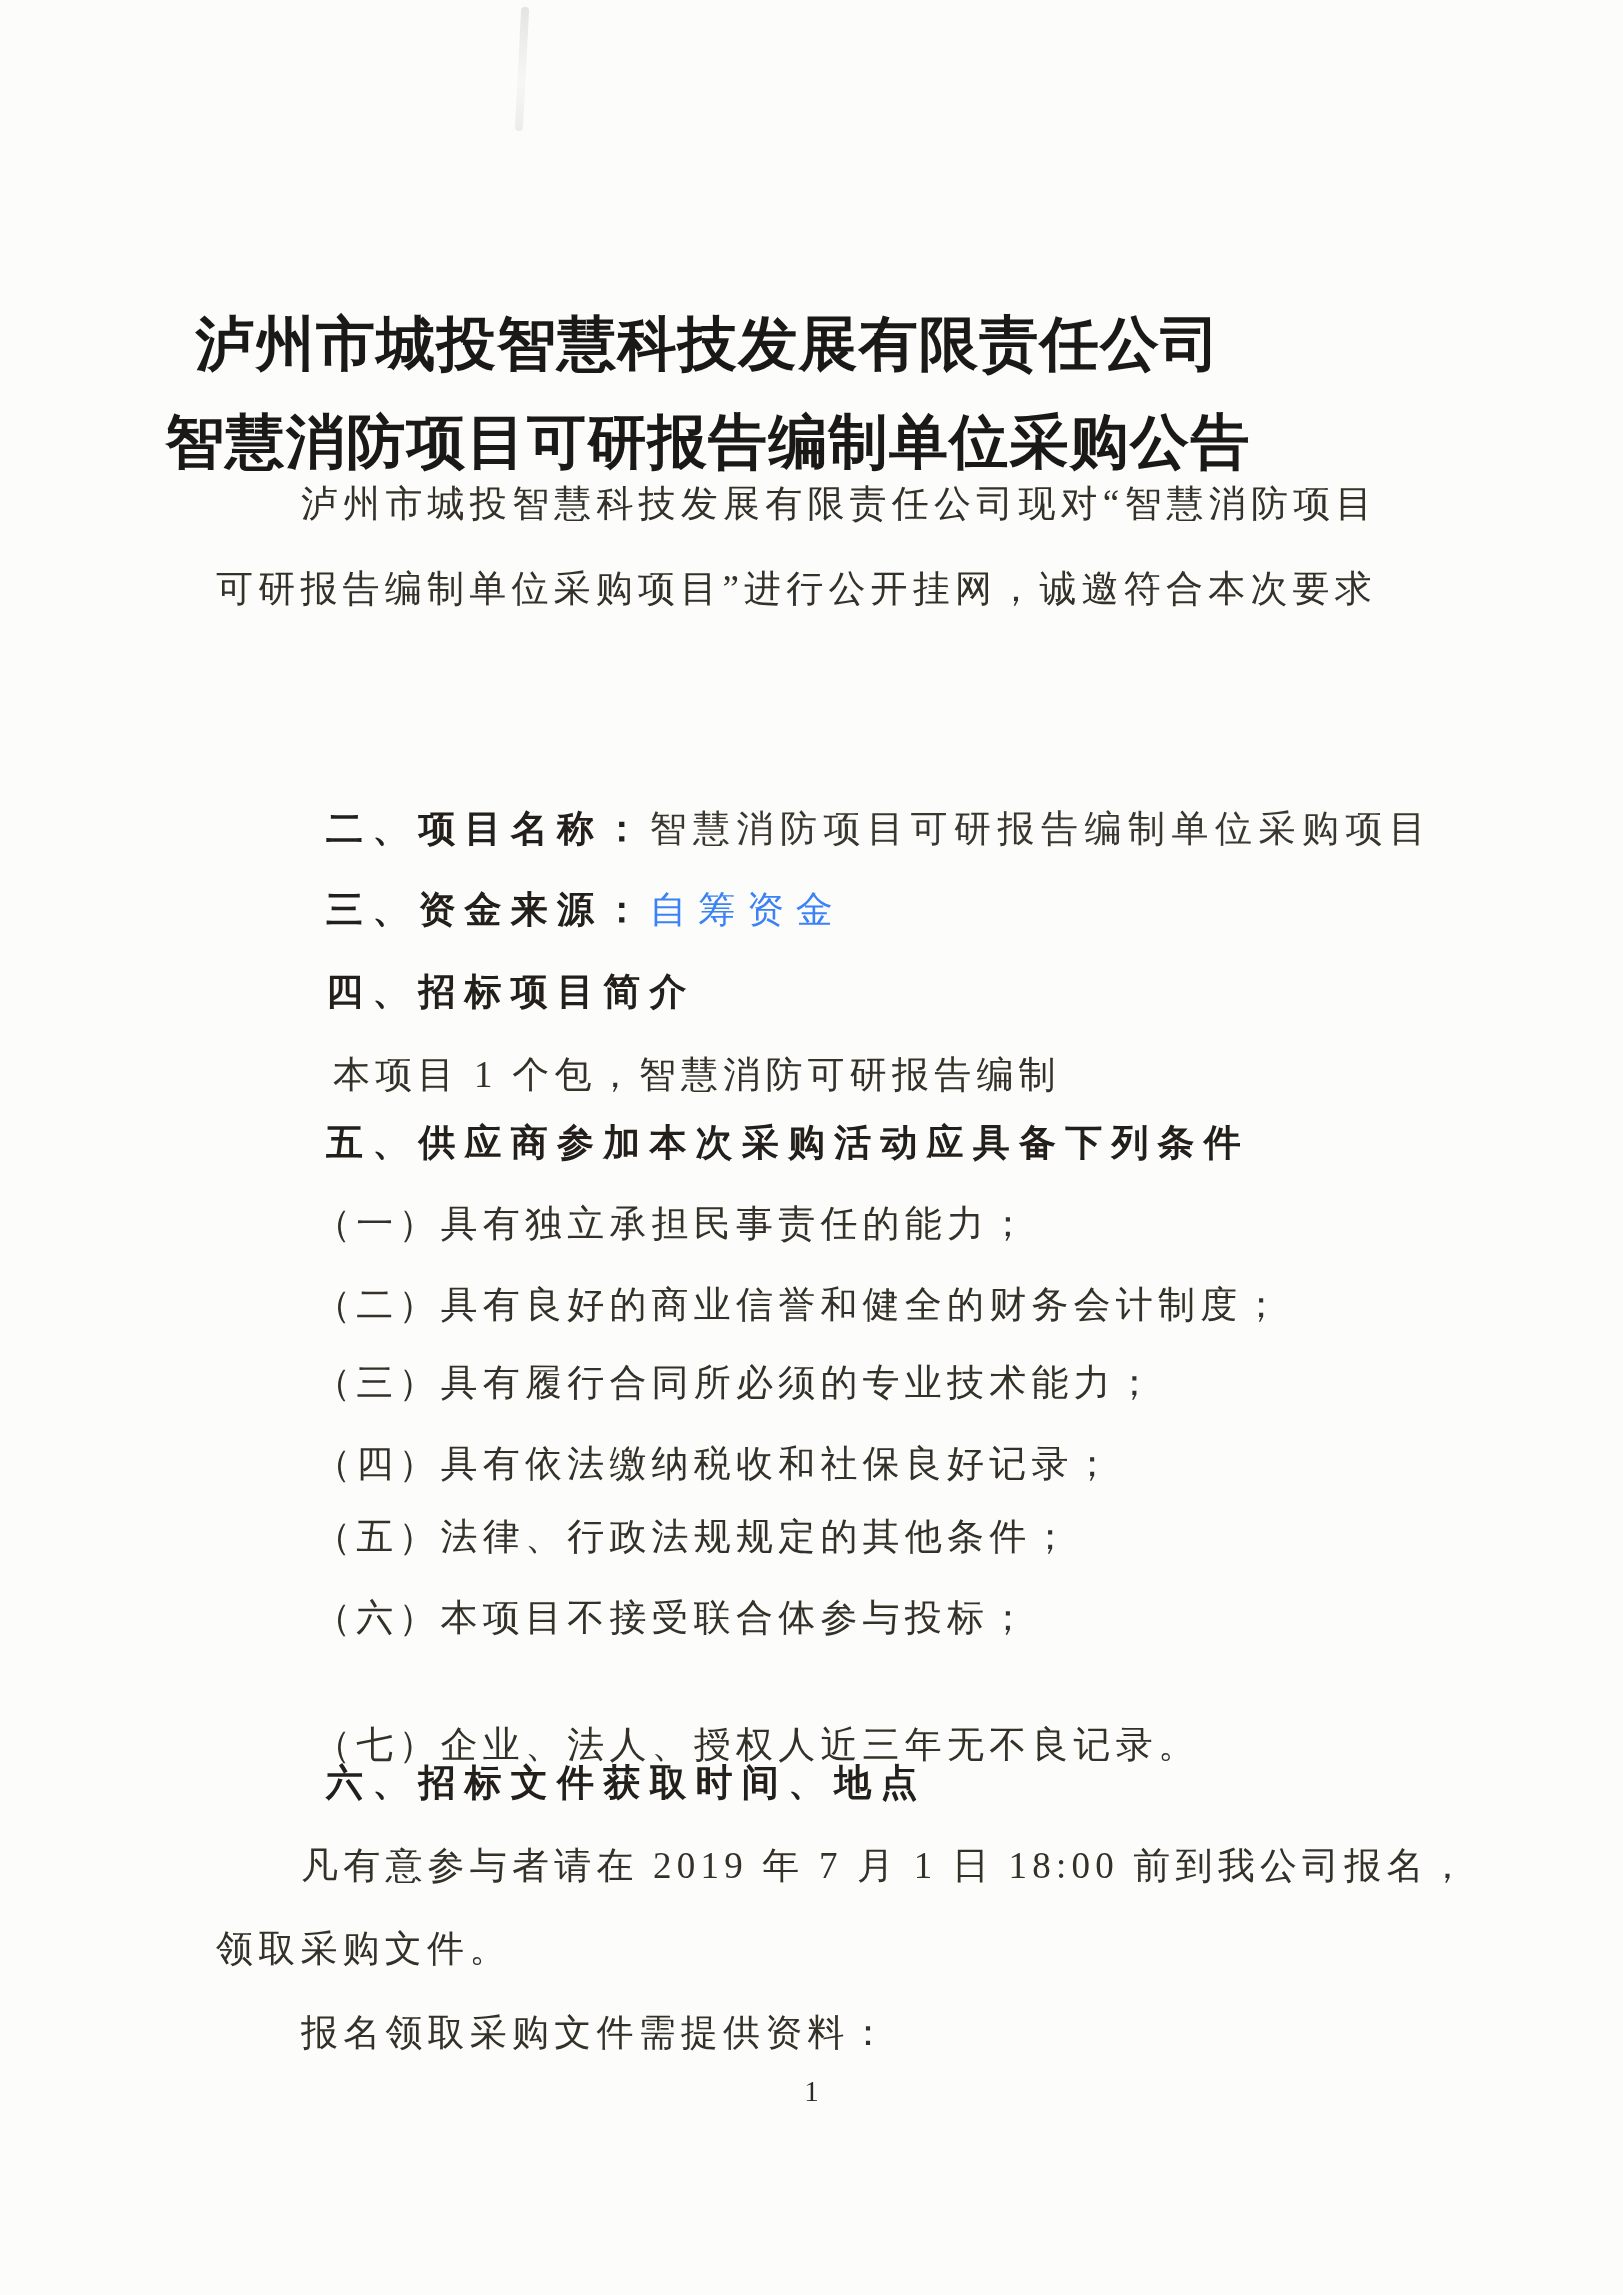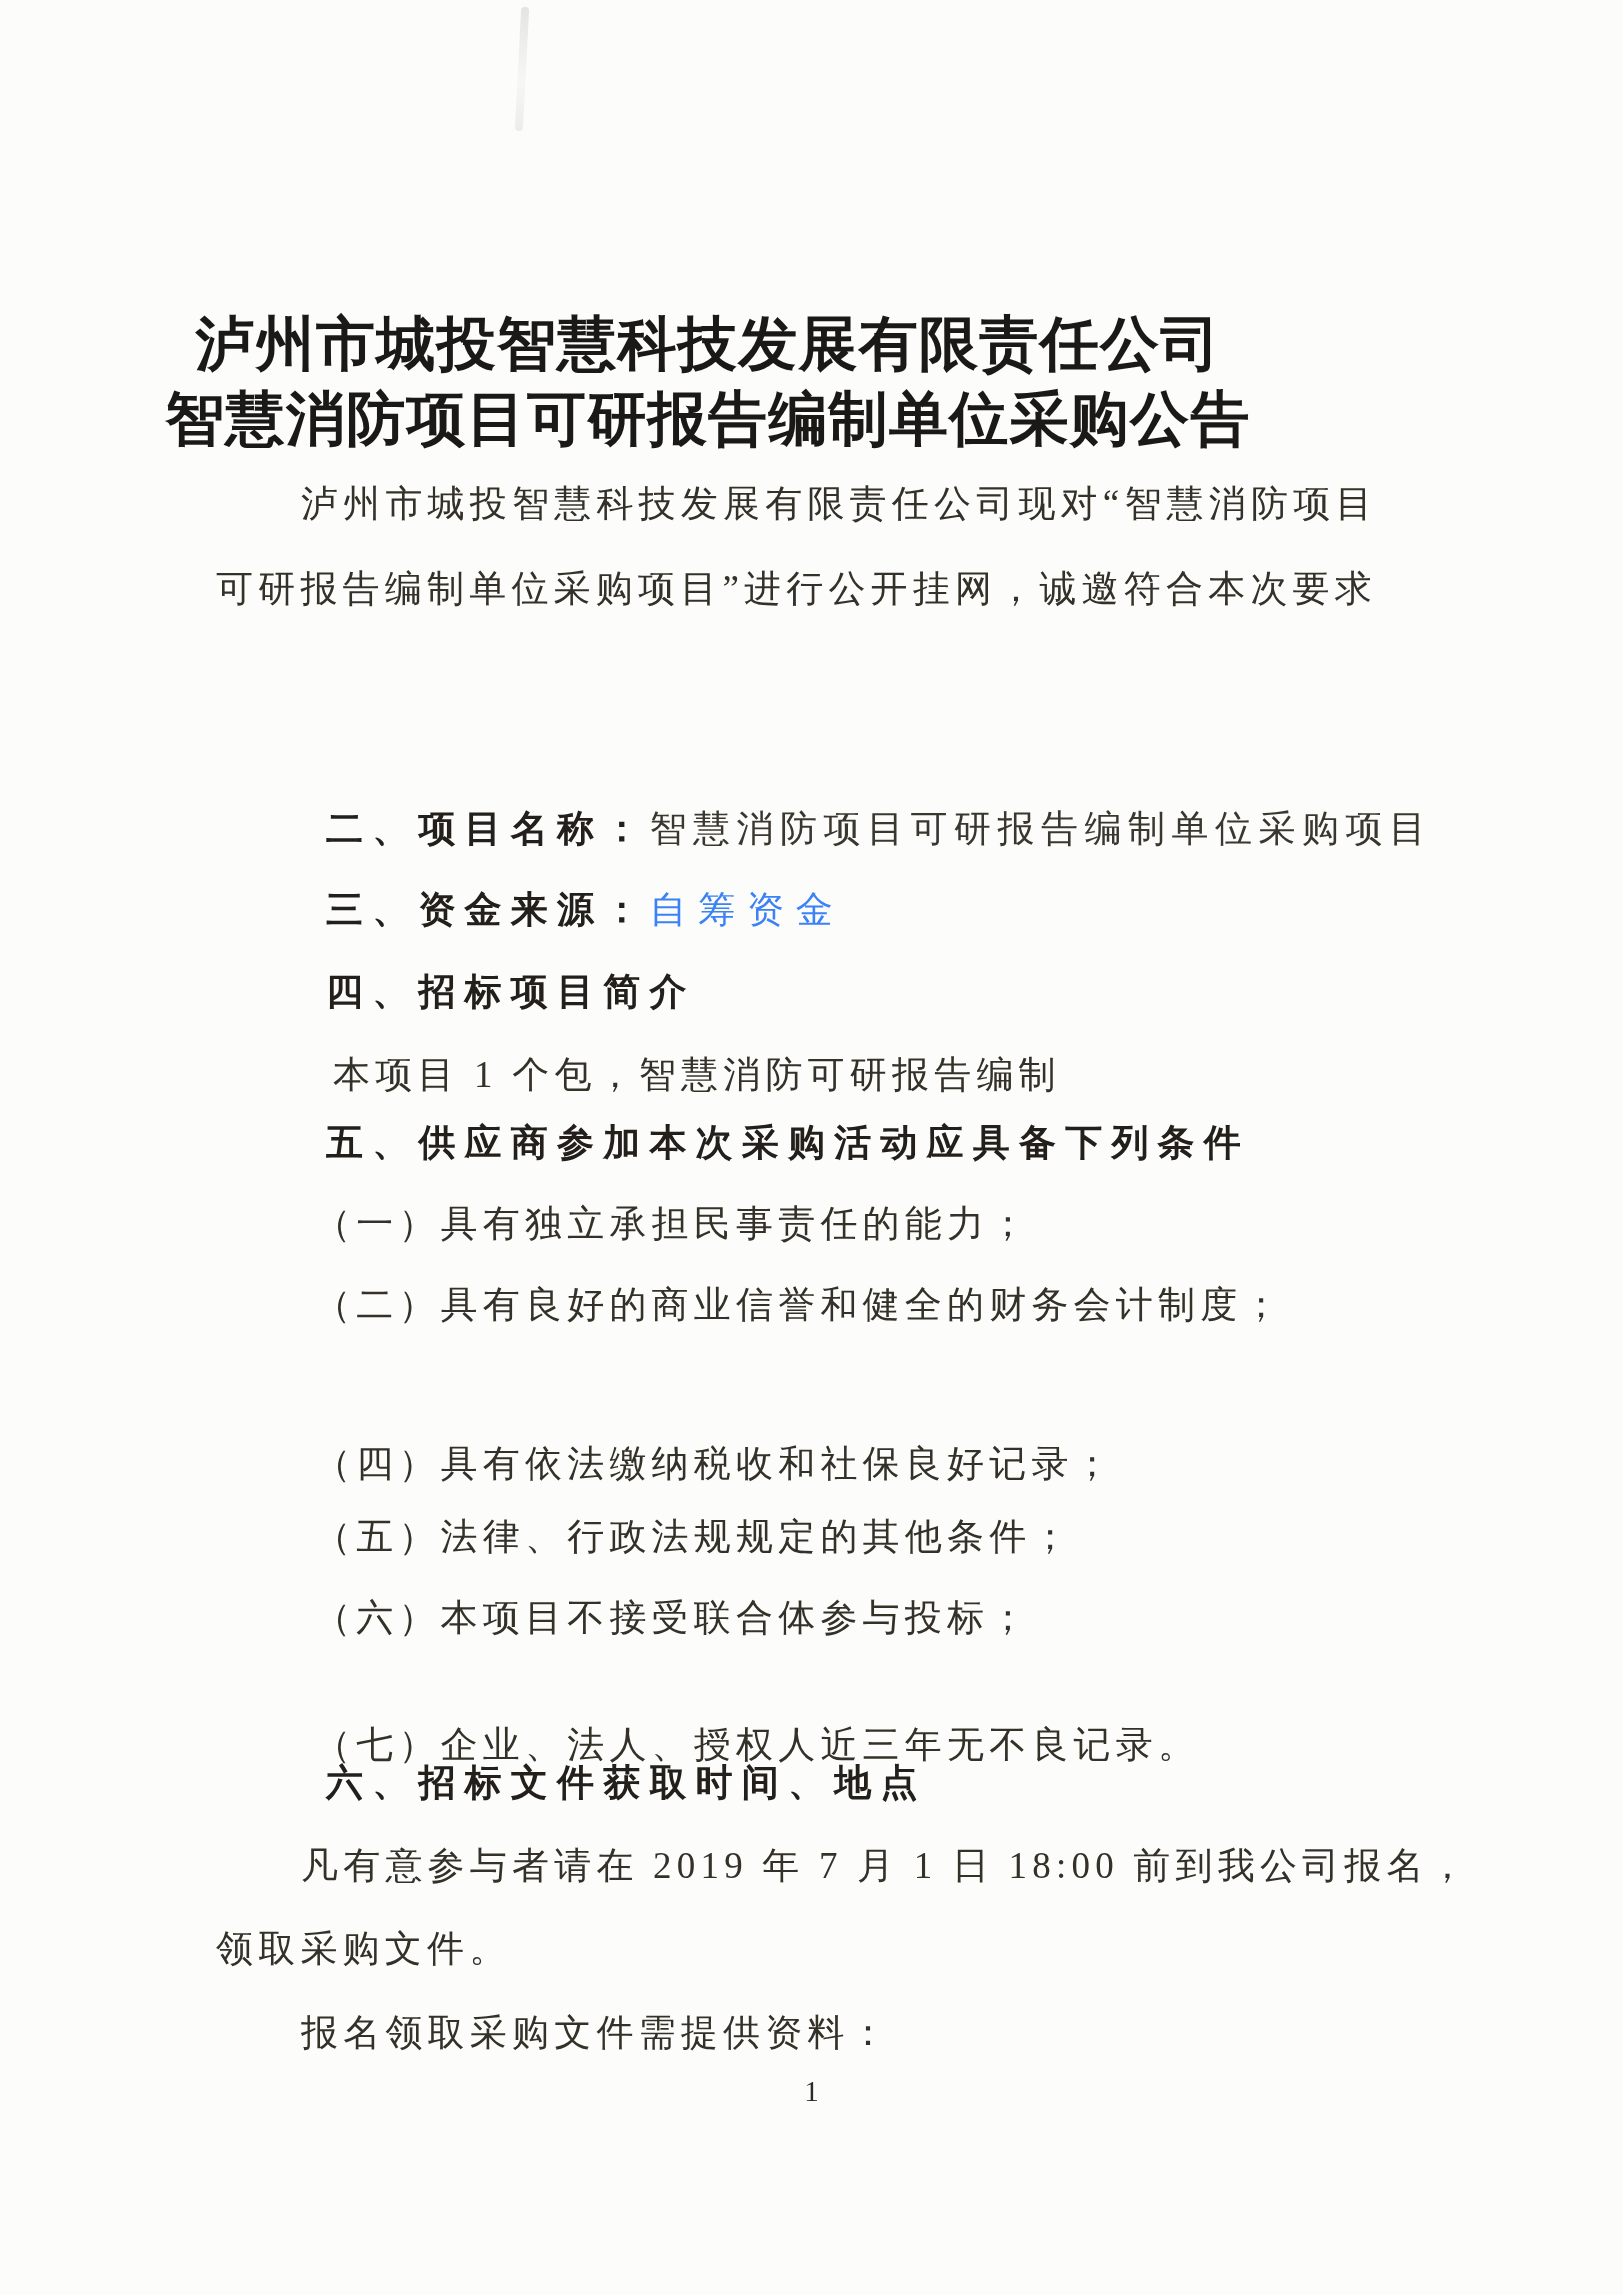--- a/index.html
+++ b/index.html
@@ -59,21 +59,21 @@
   }
 </style>
 </head>
 <body>
 
 <div class="page">
 
   <div class="scan-smudge"></div>
 
   <div class="title-line" style="top:308px;">泸州市城投智慧科技发展有限责任公司</div>
-  <div class="title-line" style="top:383px;">智慧消防项目可研报告编制单位采购公告</div>
+  <div class="title-line" style="top:406px;">智慧消防项目可研报告编制单位采购公告</div>
 
   <div class="line indent-para" style="top:479px;">泸州市城投智慧科技发展有限责任公司现对“智慧消防项目</div>
   <div class="line" style="top:564px;">可研报告编制单位采购项目”进行公开挂网，诚邀符合本次要求</div>
 
 
   <div class="line indent-head" style="top:804px;">
     <span class="heading">二、项目名称：</span><span class="value">智慧消防项目可研报告编制单位采购项目</span>
   </div>
 
   <div class="line indent-head" style="top:885px;">
@@ -81,20 +81,21 @@
   </div>
 
   <div class="line indent-head heading" style="top:967px;">四、招标项目简介</div>
 
   <div class="line indent-body2" style="top:1050px;">本项目 1 个包，智慧消防可研报告编制</div>
 
   <div class="line indent-head heading" style="top:1118px;">五、供应商参加本次采购活动应具备下列条件</div>
 
   <div class="line indent-item" style="top:1199px;">（一）具有独立承担民事责任的能力；</div>
   <div class="line indent-item" style="top:1280px;">（二）具有良好的商业信誉和健全的财务会计制度；</div>
+  <div class="line indent-item" style="top:1358px;">（三）具有履行合同所必须的专业技术能力；</div>
   <div class="line indent-item" style="top:1439px;">（四）具有依法缴纳税收和社保良好记录；</div>
   <div class="line indent-item" style="top:1512px;">（五）法律、行政法规规定的其他条件；</div>
   <div class="line indent-item" style="top:1593px;">（六）本项目不接受联合体参与投标；</div>
   <div class="line indent-item" style="top:1720px;">（七）企业、法人、授权人近三年无不良记录。</div>
 
   <div class="line indent-head heading" style="top:1758px;">六、招标文件获取时间、地点</div>
 
   <div class="line indent-para" style="top:1841px;">凡有意参与者请在 2019 年 7 月 1 日 18:00 前到我公司报名，</div>
   <div class="line" style="top:1924px;">领取采购文件。</div>
   <div class="line indent-para" style="top:2008px;">报名领取采购文件需提供资料：</div>

